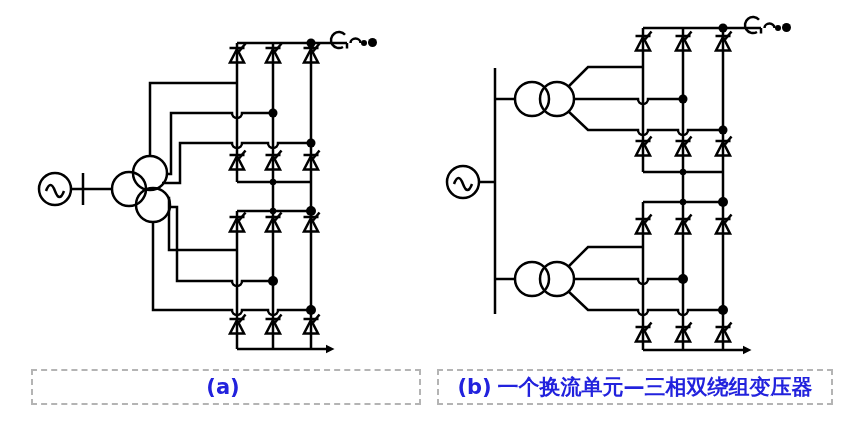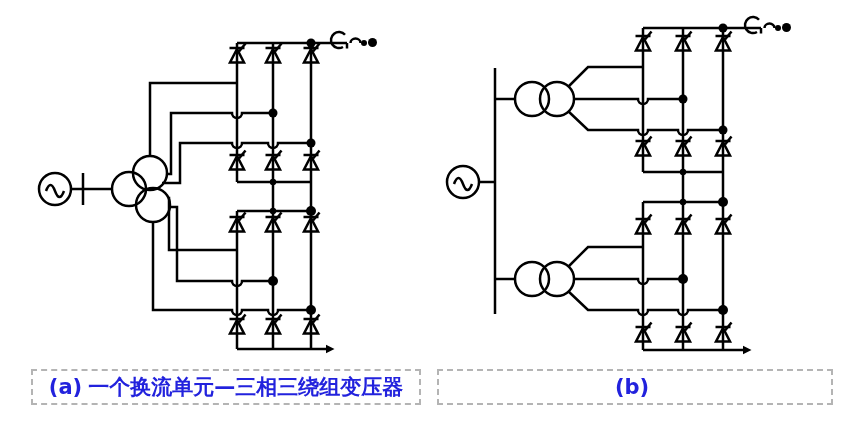--- a/index.html
+++ b/index.html
@@ -153,19 +153,19 @@
       <circle class="dot" cx="683" cy="172" r="3.2"></circle>
       <circle class="dot" cx="683" cy="202" r="3.2"></circle>
       <circle class="dot" cx="723" cy="202" r="5"></circle>
       <circle class="dot" cx="683" cy="279" r="5"></circle>
       <circle class="dot" cx="723" cy="310" r="5"></circle>
     </g>
   </svg>
 
   <div class="caption" id="caption-a">
     <span class="lbl">(a)</span>
-    <span>一个换流单元—三相三绕组变压器</span>
   </div>
   <div class="caption" id="caption-b">
     <span class="lbl">(b)</span>
+    <span>一个换流单元—三相双绕组变压器</span>
   </div>
 
 </div>
 
 </body></html>

